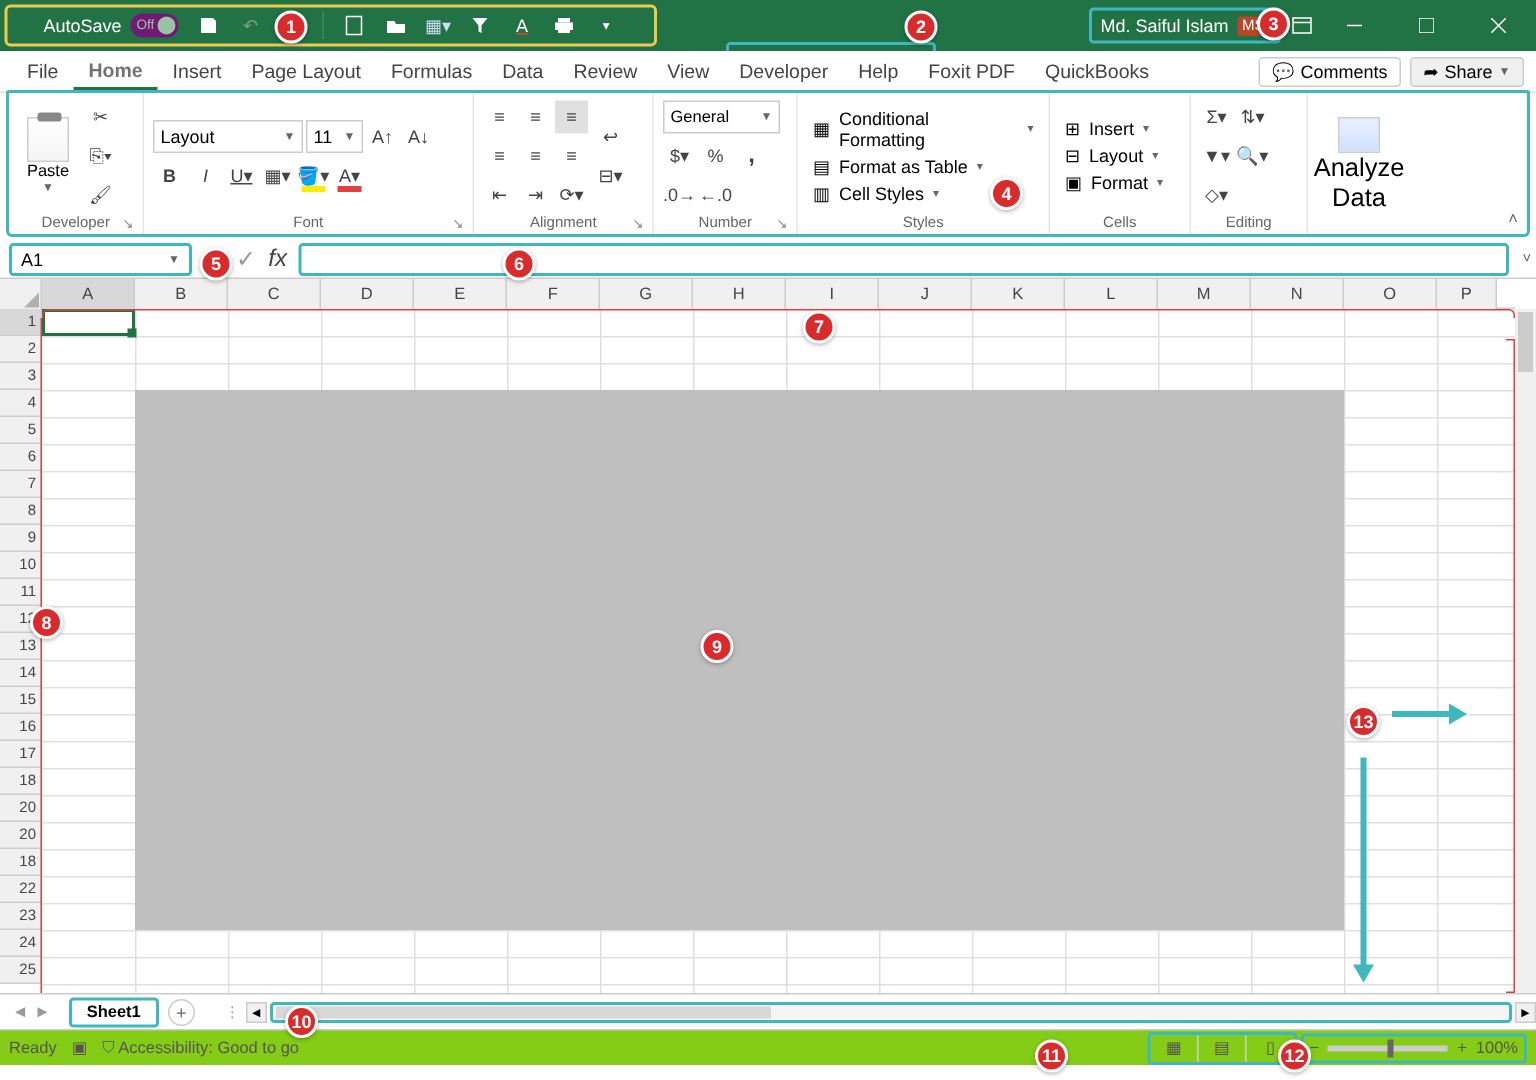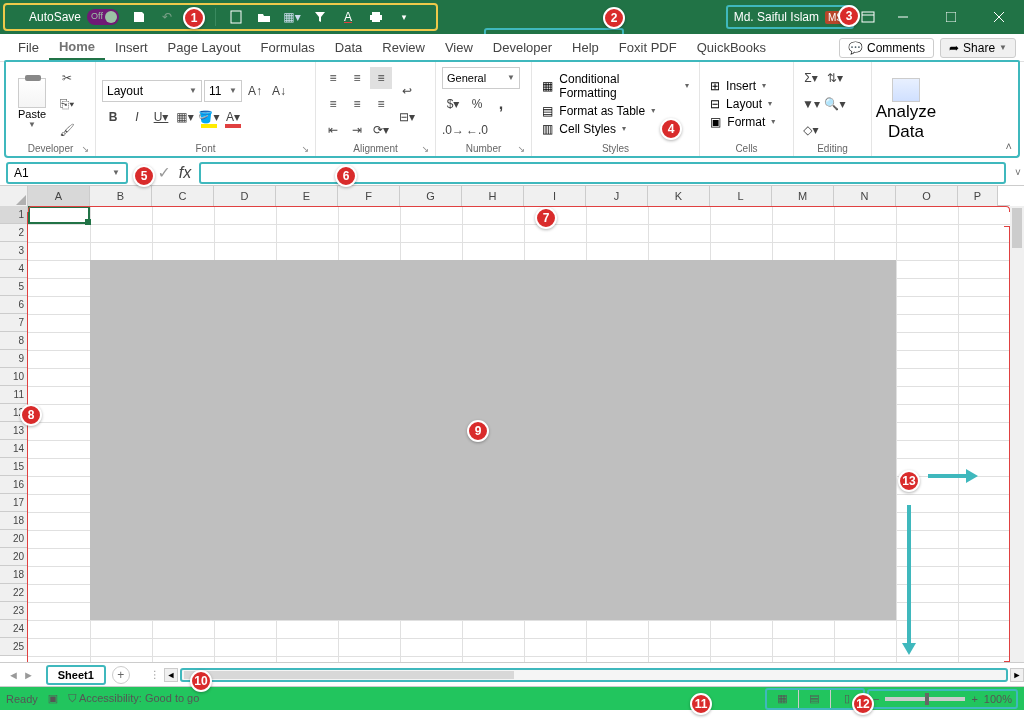--- a/index.html
+++ b/index.html
@@ -95,21 +95,21 @@
 .sheet-nav { display: flex; gap: 4px; padding: 0 8px; color: #999; }
 .sheet-tab { border: 2px solid #3fb8bd; border-radius: 3px; padding: 2px 10px; font-weight: bold; margin-left: 4px; }
 .sheet-add { width: 18px; height: 18px; border: 1px solid #ccc; border-radius: 50%; display: flex; align-items: center; justify-content: center; margin-left: 6px; font-size: 12px; color: #666; }
 .hscroll-area { flex: 1; display: flex; align-items: center; margin-left: 20px; }
 .hscroll-split { color: #999; margin-right: 4px; font-size: 10px; }
 .hscroll-btn { width: 14px; height: 14px; background: #f0f0f0; border: 1px solid #ccc; font-size: 9px; display: flex; align-items: center; justify-content: center; }
 .hscroll-track { flex: 1; height: 14px; border: 2px solid #3fb8bd; border-radius: 3px; margin: 0 2px; background: #f5f5f5; position: relative; }
 .hscroll-track::after { content: ""; position: absolute; left: 2px; top: 1px; bottom: 1px; width: 40%; background: #d8d8d8; }
 
 
-.statusbar { height: 24px; background: #22c55e; border-top: 1px solid #ccc; display: flex; align-items: center; font-size: 11px; color: #555; padding: 0 6px; gap: 10px; }
+.statusbar { height: 24px; background: #84cc16; border-top: 1px solid #ccc; display: flex; align-items: center; font-size: 11px; color: #555; padding: 0 6px; gap: 10px; }
 .status-right { margin-left: auto; display: flex; align-items: center; gap: 2px; }
 .view-btns { display: flex; border: 2px solid #3fb8bd; border-radius: 3px; }
 .view-b { width: 32px; height: 18px; border-right: 1px solid #ccc; display: flex; align-items: center; justify-content: center; }
 .view-b:last-child { border-right: none; }
 .zoom-box { display: flex; align-items: center; border: 2px solid #3fb8bd; border-radius: 3px; padding: 0 4px; height: 20px; gap: 6px; }
 .zoom-slider { width: 80px; height: 4px; background: #ccc; position: relative; }
 .zoom-slider::after { content: ""; position: absolute; left: 50%; top: -4px; width: 4px; height: 12px; background: #666; }
 
 
 .badge { position: absolute; width: 22px; height: 22px; background: #d92b2b; color: #fff; border-radius: 50%; border: 2px solid #fff; font-size: 12px; font-weight: bold; display: flex; align-items: center; justify-content: center; z-index: 50; box-shadow: 0 1px 3px rgba(0,0,0,.3); }

